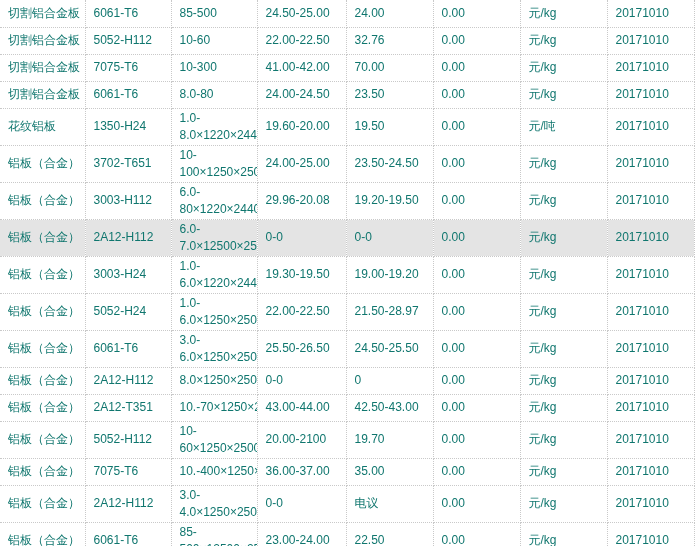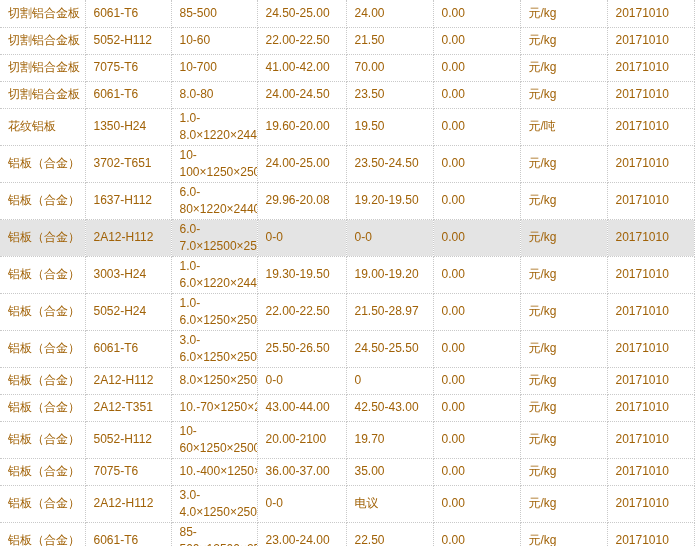--- a/index.html
+++ b/index.html
@@ -7,21 +7,21 @@
     padding: 0;
     background: #ffffff;
   }
   #screen {
     width: 697px;
     height: 546px;
     overflow: hidden;
     background: #ffffff;
     font-family: "Liberation Sans", "DejaVu Sans", sans-serif;
     font-size: 12px;
-    color: #a16207;
+    color: #0f766e;
   }
   table.price-table {
     border-collapse: collapse;
     table-layout: fixed;
     width: 694px;
   }
   table.price-table td {
     border: 1px dotted #c9c9c9;
     padding: 1px 0 1px 8px;
     vertical-align: middle;
@@ -59,29 +59,29 @@
     <td>24.00</td>
     <td>0.00</td>
     <td>元/kg</td>
     <td>20171010</td>
   </tr>
         <tr class="short">
     <td>切割铝合金板</td>
     <td>5052-H112</td>
     <td>10-60</td>
     <td>22.00-22.50</td>
-    <td>21.50</td>
+    <td>32.76</td>
     <td>0.00</td>
     <td>元/kg</td>
     <td>20171010</td>
   </tr>
         <tr class="short">
     <td>切割铝合金板</td>
     <td>7075-T6</td>
-    <td>10-700</td>
+    <td>10-300</td>
     <td>41.00-42.00</td>
     <td>70.00</td>
     <td>0.00</td>
     <td>元/kg</td>
     <td>20171010</td>
   </tr>
         <tr class="short">
     <td>切割铝合金板</td>
     <td>6061-T6</td>
     <td>8.0-80</td>
@@ -108,21 +108,21 @@
     <td>10-
 100×1250×2500</td>
     <td>24.00-25.00</td>
     <td>23.50-24.50</td>
     <td>0.00</td>
     <td>元/kg</td>
     <td>20171010</td>
   </tr>
         <tr>
     <td>铝板（合金）</td>
-    <td>1637-H112</td>
+    <td>3003-H112</td>
     <td>6.0-
 80×1220×2440</td>
     <td>29.96-20.08</td>
     <td>19.20-19.50</td>
     <td>0.00</td>
     <td>元/kg</td>
     <td>20171010</td>
   </tr>
         <tr class="highlight">
     <td>铝板（合金）</td>

